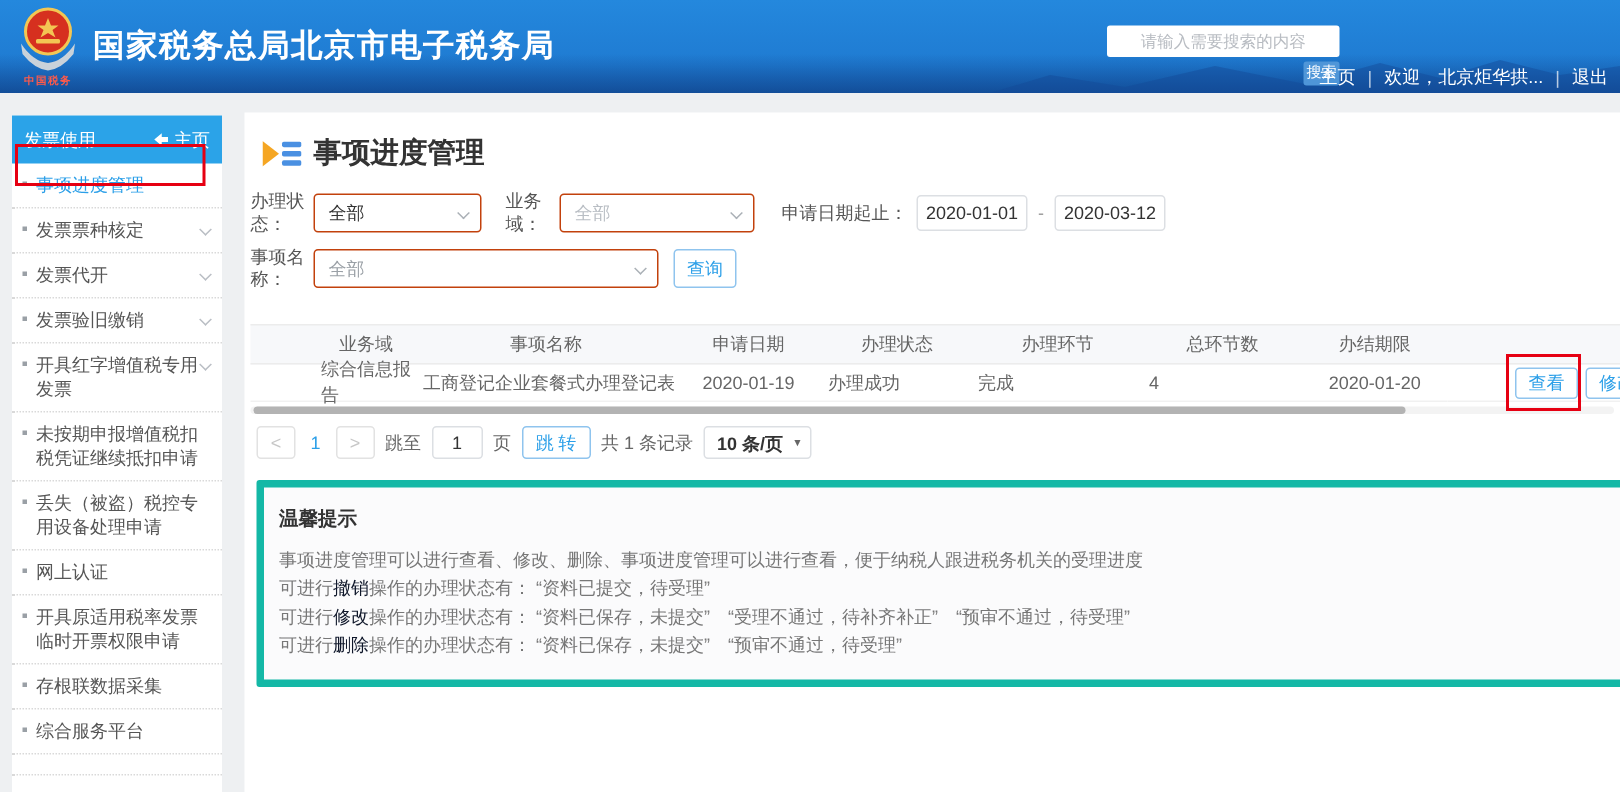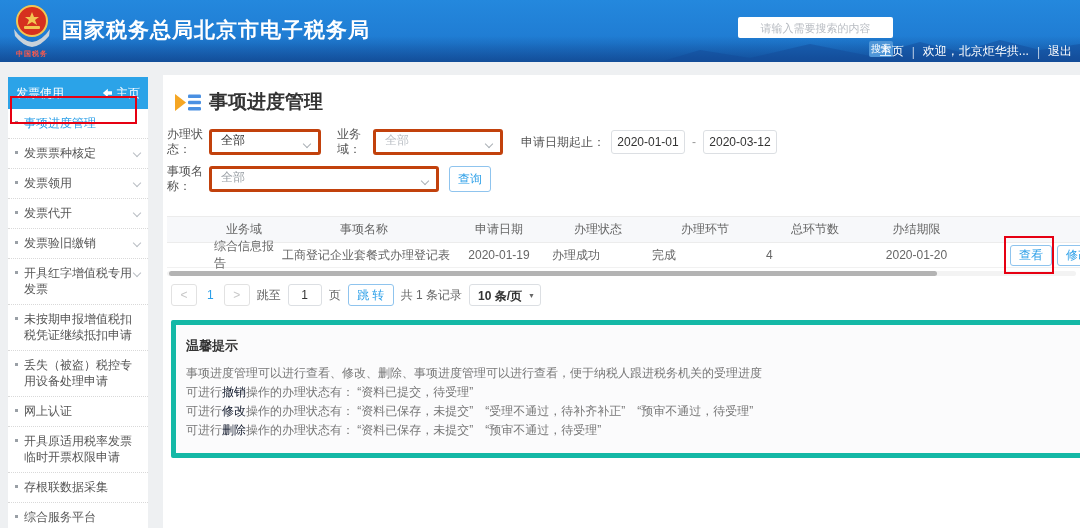--- a/index.html
+++ b/index.html
@@ -44,22 +44,22 @@
   
   .main { position:absolute; left:163px; top:75px; right:0; bottom:0; background:#fff; overflow:hidden; }
   .title-row { display:flex; align-items:center; gap:8px; margin:14px 0 0 12px; }
   .title-row h2 { font-size:19px; color:#333; font-weight:bold; }
 
   .filters { margin:12px 0 0 4px; font-size:12px; color:#555; }
   .f-row { display:flex; align-items:center; }
   .f-row + .f-row { margin-top:7px; }
   .f-label { width:38px; line-height:15px; }
   .f-label.wide { width:auto; margin:0 6px 0 18px; }
-  .selectbox { position:relative; height:26px; border:3px solid #c2410c; border-radius:3px;
-               background:#fff; display:flex; padding:0 22px 0 9px;
+  .selectbox { position:relative; height:26px; border:1px solid #c2410c; border-radius:3px;
+               background:#fff; display:flex; align-items:center; padding:0 22px 0 9px;
                color:#333; cursor:pointer; }
   .selectbox .chev { position:absolute; right:8px; top:9px; width:6px; height:6px;
                      border-right:1px solid #aab0b6; border-bottom:1px solid #aab0b6; transform:rotate(45deg); }
   .selectbox.muted { color:#b9bec4; }
   .sel-status { width:112px; margin-left:4px; }
   .sel-domain { width:130px; margin-left:4px; }
   .sel-name   { width:230px; margin-left:4px; color:#9aa0a6; }
   .f-label.lab2 { width:32px; margin-left:16px; line-height:15px; }
   .dateinput { width:74px; height:24px; border:1px solid #dcdfe3; border-radius:3px; font-size:12px;
                color:#333; text-align:center; }
@@ -149,25 +149,20 @@
       </span>
     </div>
     <ul class="side-list">
       <li class="side-item active">
         <span class="dot"></span>
         <span class="lbl">事项进度管理</span>
       </li>
       <li class="side-item">
         <span class="dot"></span>
         <span class="lbl">发票票种核定</span>
-        <span class="chev"></span>
-      </li>
-      <li class="side-item">
-        <span class="dot"></span>
-        <span class="lbl">发票领用</span>
         <span class="chev"></span>
       </li>
       <li class="side-item">
         <span class="dot"></span>
         <span class="lbl">发票代开</span>
         <span class="chev"></span>
       </li>
       <li class="side-item">
         <span class="dot"></span>
         <span class="lbl">发票验旧缴销</span>

